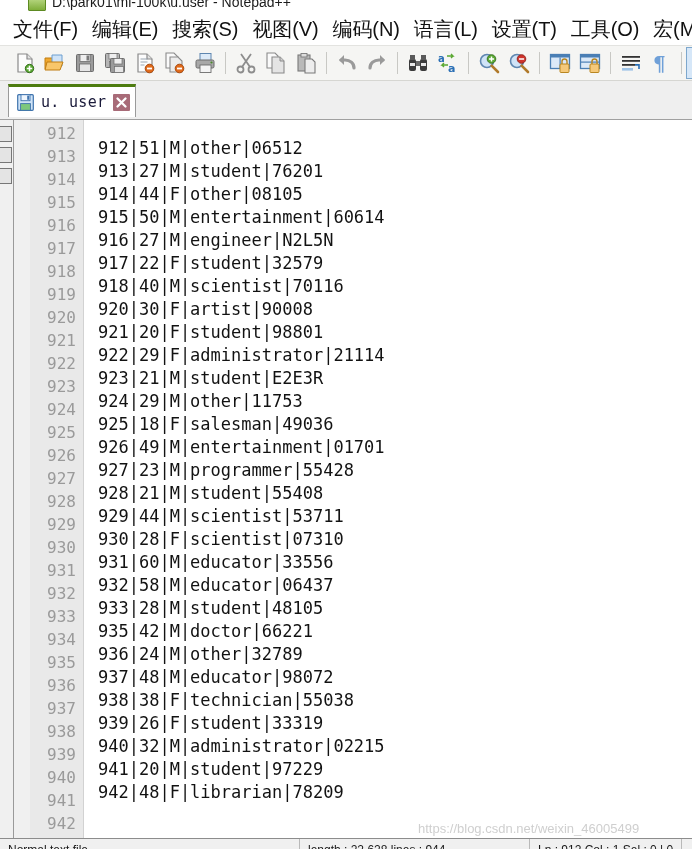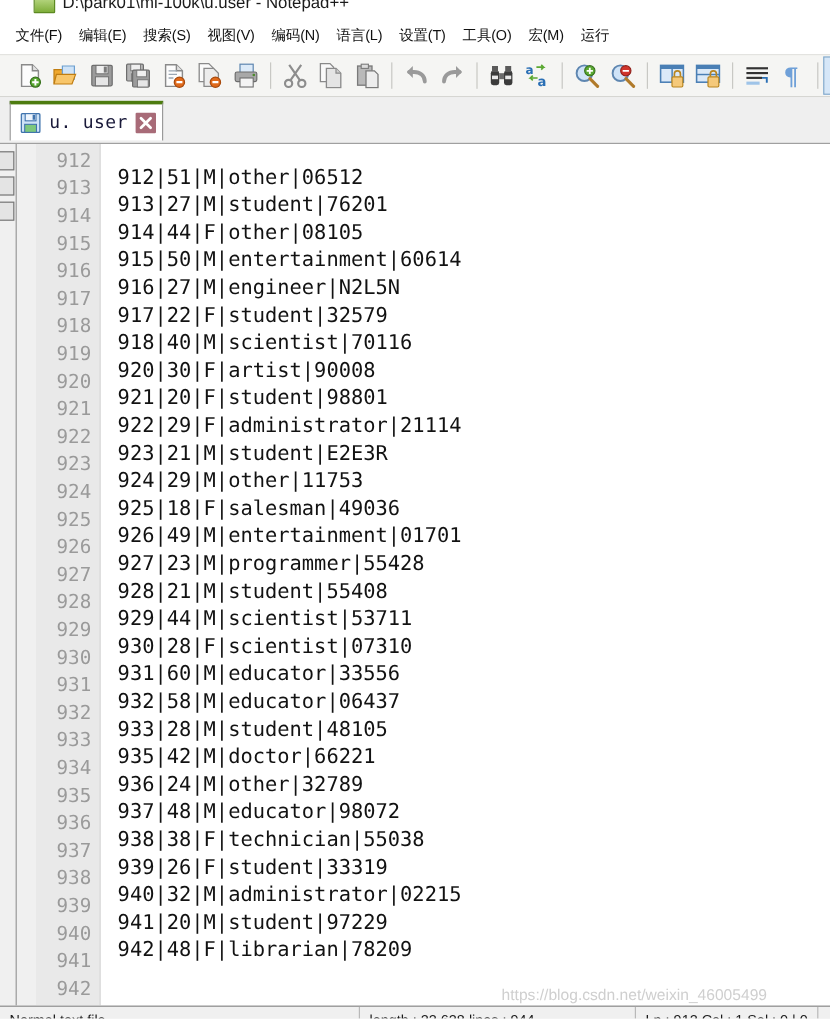--- a/index.html
+++ b/index.html
@@ -52,21 +52,21 @@
   .menubar {
     position: absolute; left: 0; top: 15px;
     width: 692px; height: 30px;
     background: #ffffff;
     display: flex; align-items: center;
     padding-left: 6px;
     box-sizing: border-box;
     border-bottom: 1px solid #ffffff;
   }
   .menu-item {
-    font-size: 12px;
+    font-size: 20px;
     color: #111111;
     padding: 1px 7px 2px 7px;
     white-space: nowrap;
     cursor: default;
     font-family: "Liberation Sans", sans-serif;
     letter-spacing: -0.1px;
   }
 
   
   .toolbar {

